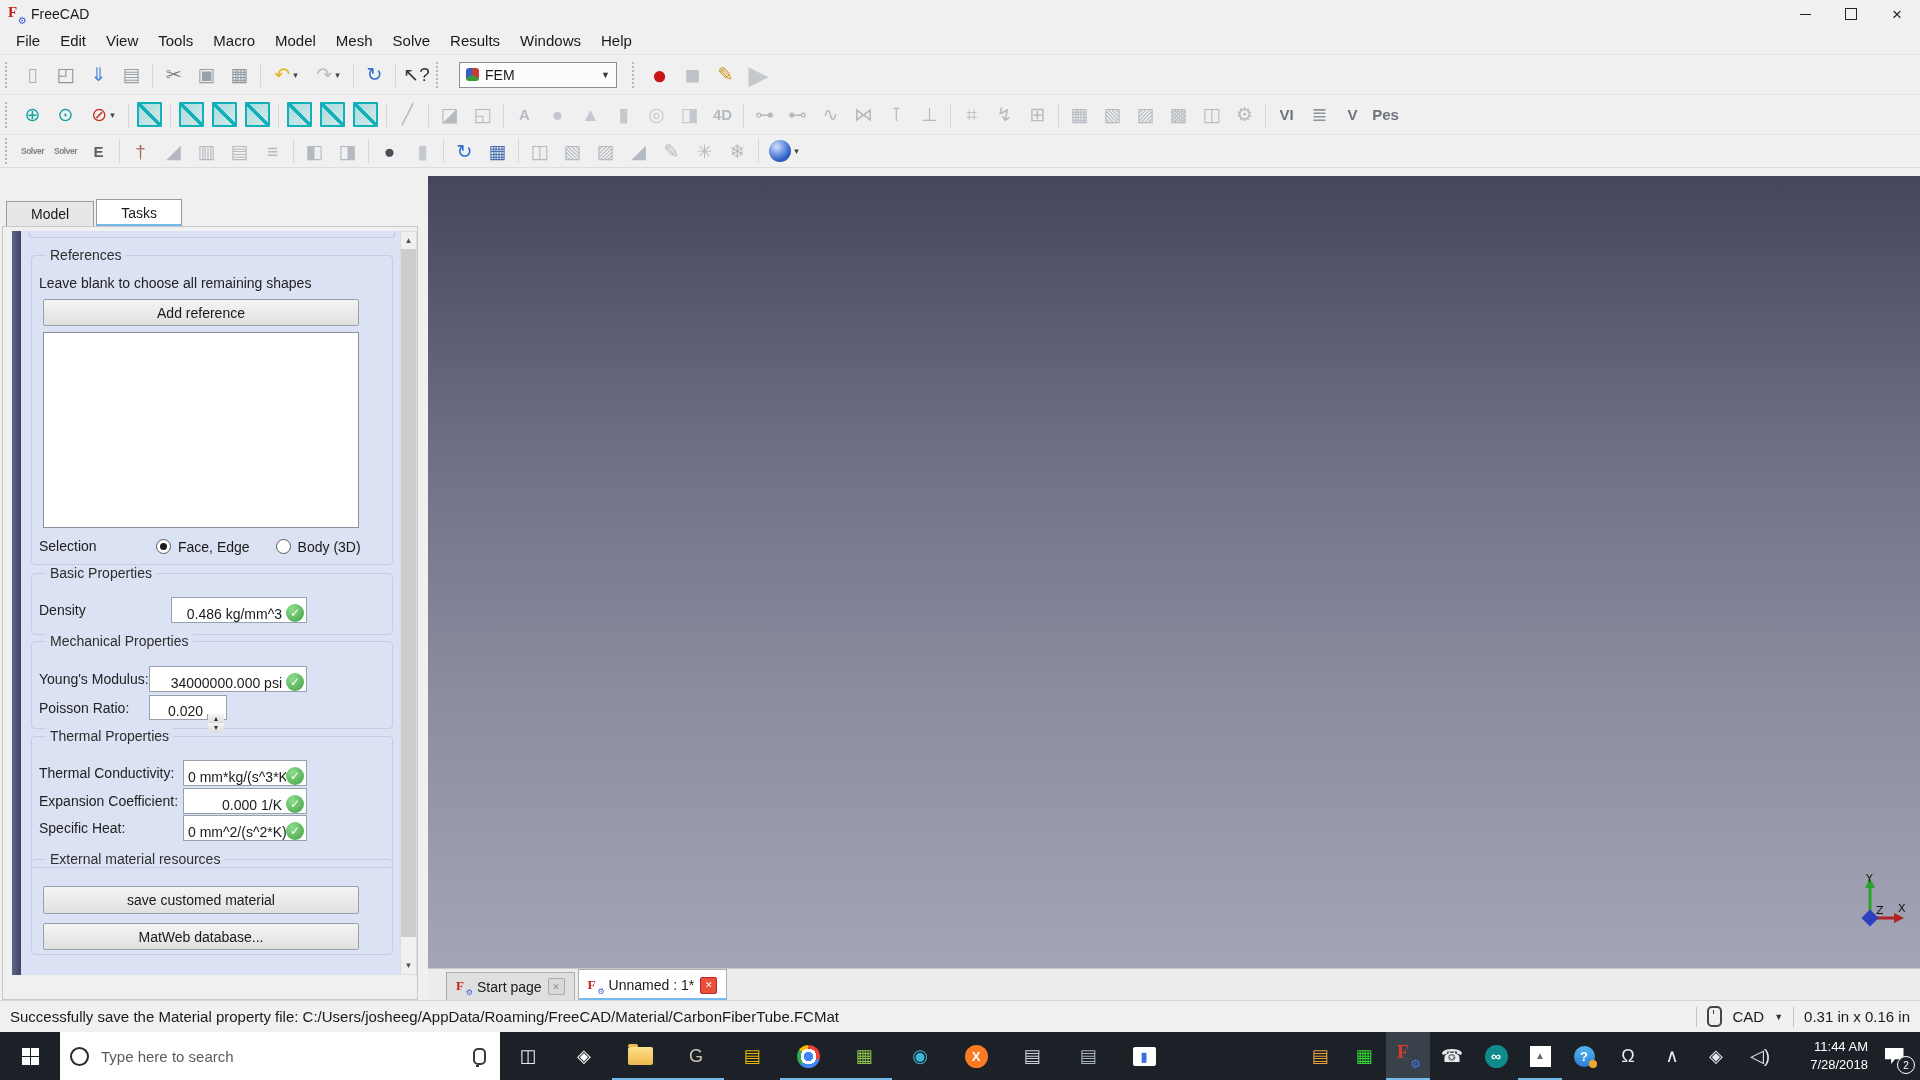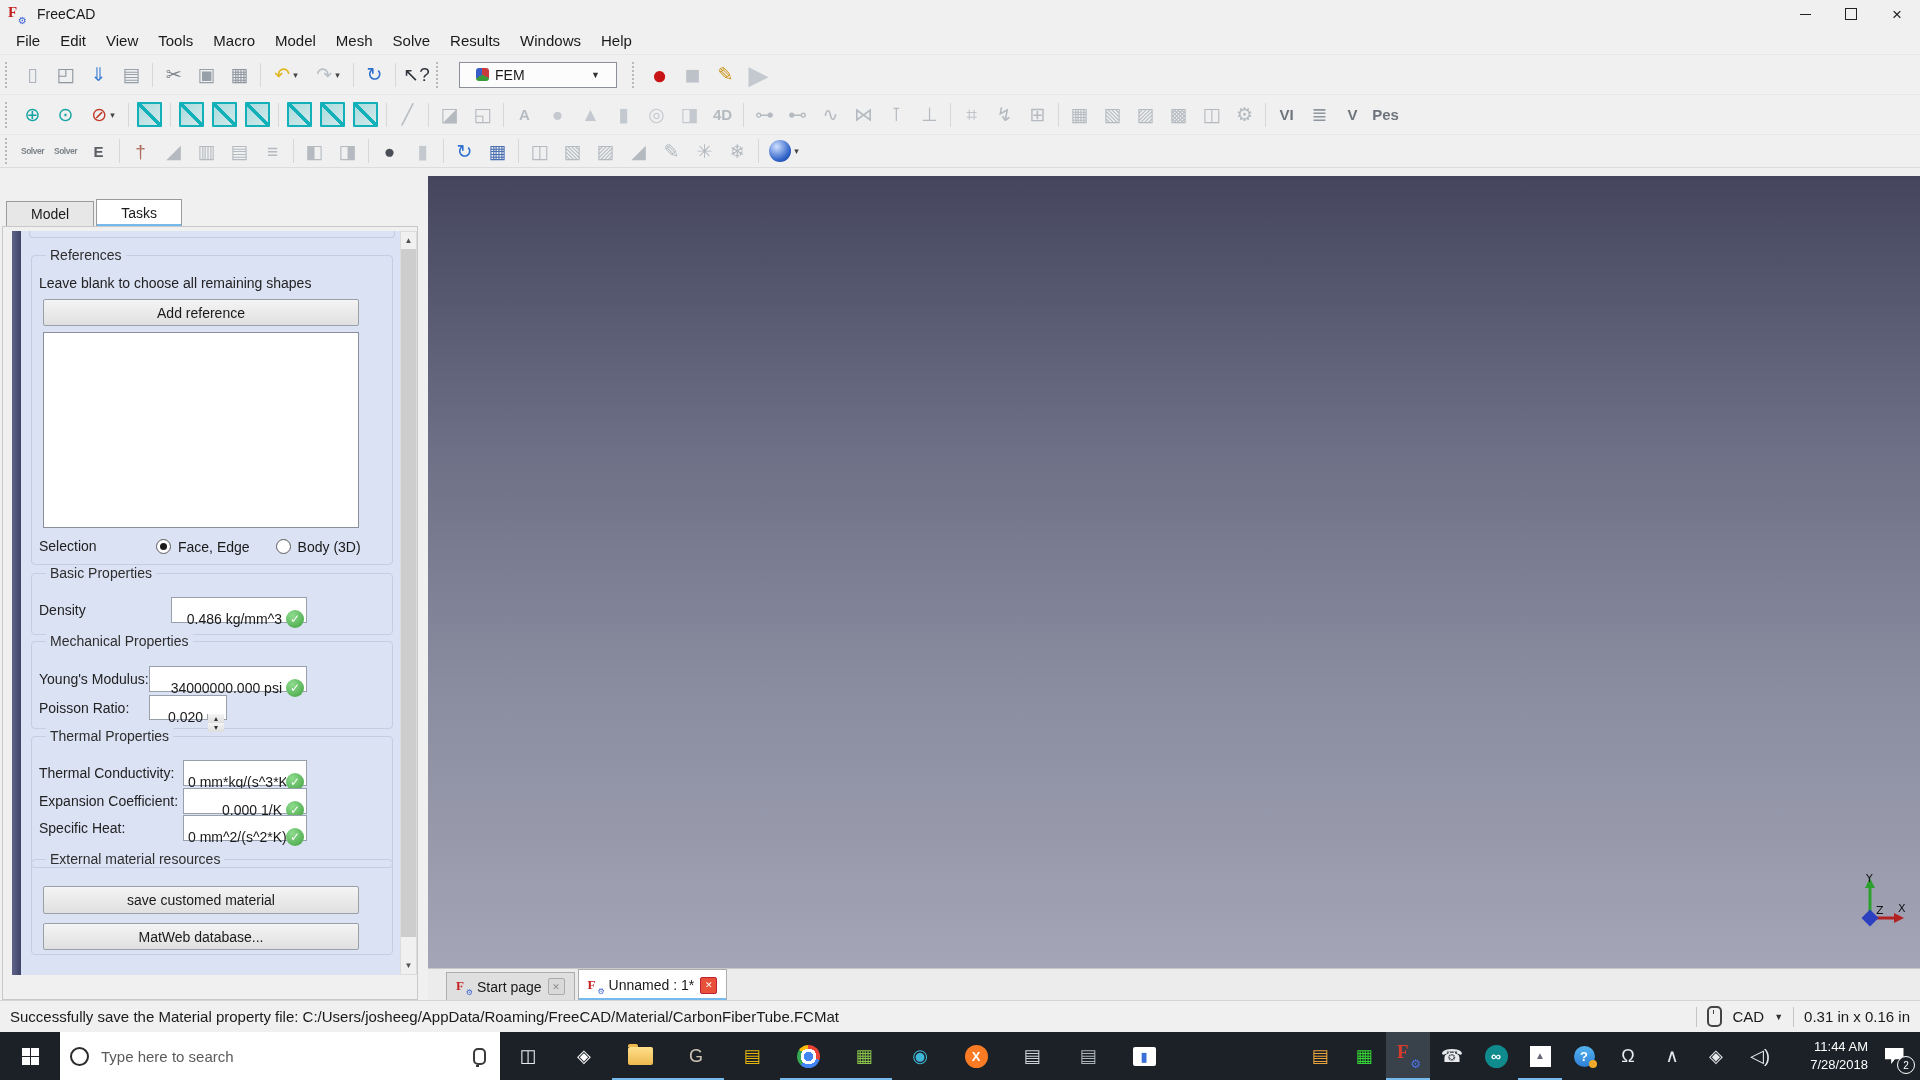--- a/index.html
+++ b/index.html
@@ -1,20 +1,20 @@
 <!DOCTYPE html>
 <html><head>
 <meta charset="utf-8">
 <style>
   html,body{margin:0;padding:0;}
   body{width:1920px;height:1080px;position:relative;overflow:hidden;background:#f0f0f0;
        font-family:"Liberation Sans","DejaVu Sans",sans-serif;color:#1a1a1a;-webkit-font-smoothing:antialiased;}
   
   .titlebar{position:absolute;left:0;top:0;width:1920px;height:28px;background:#f0f0f0;display:flex;align-items:center;padding-left:8px;box-sizing:border-box;}
-  .title-text{font-size:14px;margin-left:12px;}
+  .title-text{font-size:14px;margin-left:6px;}
   .win-controls{margin-left:auto;display:flex;height:28px;}
   .wc{width:46px;height:28px;display:flex;align-items:center;justify-content:center;color:#222;}
   .min-g{width:11px;height:1px;background:#222;display:block;}
   .max-g{width:10px;height:10px;border:1px solid #222;display:block;}
   .x-g{font-size:17px;line-height:1;}
   .fc-logo{position:relative;width:17px;height:17px;display:inline-block;}
   .fc-logo::before{content:"F";position:absolute;left:0;top:-2px;color:#c32222;font-weight:bold;font-size:15px;font-family:"Liberation Serif",serif;}
   .fc-logo::after{content:"⚙";position:absolute;right:-2px;bottom:-3px;color:#3b62d6;font-size:10px;}
   
   .menubar{position:absolute;left:0;top:28px;width:1920px;height:26px;display:flex;align-items:center;padding-left:6px;box-sizing:border-box;background:#f0f0f0;}
@@ -30,41 +30,41 @@
   .tb-ic.sep{width:9px;}
   .tb-ic.sep .glyph{width:1px;height:24px;background:#d7d7d7;}
   .tb-ic.dd{width:42px;}
   .tb-ic.dd::after{content:"▾";font-size:9px;color:#444;margin-left:3px;}
   .tb-ic.big .glyph{font-size:26px;}
   .tb-ic.txt .glyph{font-weight:bold;font-size:15px;font-family:"Liberation Sans",sans-serif;}
   .tb-ic.sm .glyph{font-size:8.5px;font-weight:600;letter-spacing:-0.5px;}
   .cube .glyph{width:21px;height:21px;border:2px solid #12b0b8;border-radius:1px;
     background:linear-gradient(45deg,transparent 44%,#12b0b8 44% 56%,transparent 56%),linear-gradient(-45deg,rgba(18,176,184,.12),rgba(18,176,184,.32));}
   .bluesphere .glyph{width:22px;height:22px;border-radius:50%;background:radial-gradient(circle at 35% 30%,#cfe0ff,#2f62c8 65%,#143c8a);}
-  .wb-combo{width:158px;height:26px;border:1px solid #8a8f98;background:#fcfcfc;display:flex;align-items:center;padding:0 16px;margin:0 12px;box-sizing:border-box;}
+  .wb-combo{width:158px;height:26px;border:1px solid #8a8f98;background:#fcfcfc;display:flex;align-items:center;padding:0 6px;margin:0 12px;box-sizing:border-box;}
   .wb-ic{width:13px;height:13px;border-radius:3px;background:conic-gradient(#c93a3a 0 33%,#3a9a3a 33% 66%,#3a5ec9 66% 100%);flex:none;}
   .wb-label{font-size:14px;margin-left:6px;flex:1;}
   .wb-arrow{font-size:9px;color:#333;}
   
   .left-panel{position:absolute;left:0;top:168px;width:420px;height:832px;background:#f0f0f0;}
   .cv-header{position:absolute;left:2px;top:8px;right:2px;height:22px;background:linear-gradient(#fdfdfd,#dadada);border:1px solid #a7a7a7;display:flex;align-items:center;padding:0 6px;box-sizing:border-box;font-size:14px;}
   .float-ic{margin-left:auto;width:11px;height:9px;border:1px solid #555;background:#eee;}
   .cv-tabs{position:absolute;left:2px;top:32px;right:2px;height:26px;display:flex;align-items:flex-end;padding-left:4px;}
   .cv-tab{height:24px;line-height:24px;padding:0 24px;font-size:14px;border:1px solid #9b9b9b;border-bottom:none;background:#e7e7e7;margin-right:2px;}
   .cv-tab.active{background:#ffffff;height:26px;line-height:26px;}
   .panel-body{position:absolute;left:2px;top:58px;right:2px;bottom:0;background:#f0f0f0;border:1px solid #c8c8c8;box-sizing:border-box;}
   .accent{position:absolute;left:9px;top:4px;width:9px;height:744px;background:linear-gradient(90deg,#5d6488,#3e4468);}
   .task-content{position:absolute;left:18px;top:4px;width:379px;height:744px;background:#dbe2f4;overflow:hidden;font-size:14px;}
   .partial-top{position:absolute;left:8px;top:-6px;width:366px;height:13px;border:1px solid #c4cbe0;border-top:none;border-radius:0 0 4px 4px;box-sizing:border-box;}
   .group{position:absolute;border:1px solid #c6cde2;border-radius:4px;box-sizing:border-box;}
   .g-title{position:absolute;top:-9px;left:14px;background:#dbe2f4;padding:0 4px;font-size:14px;color:#2e2e2e;white-space:nowrap;}
   .p-label{position:absolute;font-size:14px;color:#222;white-space:nowrap;}
   .btn{position:absolute;border:1px solid #9aa0a8;background:linear-gradient(#f4f4f4,#e0e0e0);border-radius:2px;display:flex;align-items:center;justify-content:center;font-size:14px;box-sizing:border-box;}
   .listbox{position:absolute;background:#fff;border:1px solid #8a909b;box-sizing:border-box;}
-  .field{position:absolute;height:26px;border:1px solid #98a0ac;background:#fff;display:flex;align-items:center;padding:18px 2px 0 4px;box-sizing:border-box;}
+  .field{position:absolute;height:26px;border:1px solid #98a0ac;background:#fff;display:flex;align-items:flex-end;padding:18px 2px 0 4px;box-sizing:border-box;}
   .field .val{flex:1;text-align:right;font-size:14px;white-space:nowrap;overflow:hidden;padding-right:4px;}
   .chk{width:18px;height:18px;flex:none;border-radius:50%;background:radial-gradient(circle at 35% 30%,#8edc8e,#3fa03f);color:#fff;display:flex;align-items:center;justify-content:center;font-size:12px;font-weight:bold;}
   .chk::after{content:"✓";}
   .spin{width:16px;height:100%;flex:none;border-left:1px solid #a0a5b0;display:flex;flex-direction:column;}
   .spin i{flex:1;font-style:normal;font-size:8px;color:#333;display:flex;align-items:center;justify-content:center;background:linear-gradient(#f4f4f4,#ddd);}
   .spin .up::before{content:"▴";}
   .spin .dn::before{content:"▾";}
   .sel-row{position:absolute;left:18px;top:304px;right:14px;height:22px;display:flex;align-items:center;}
   .radio{width:15px;height:15px;border:1px solid #5a5a5a;border-radius:50%;background:#fff;box-sizing:border-box;flex:none;}
   .radio.sel::after{content:"";display:block;width:7px;height:7px;background:#1c1c1c;border-radius:50%;margin:3px;}

